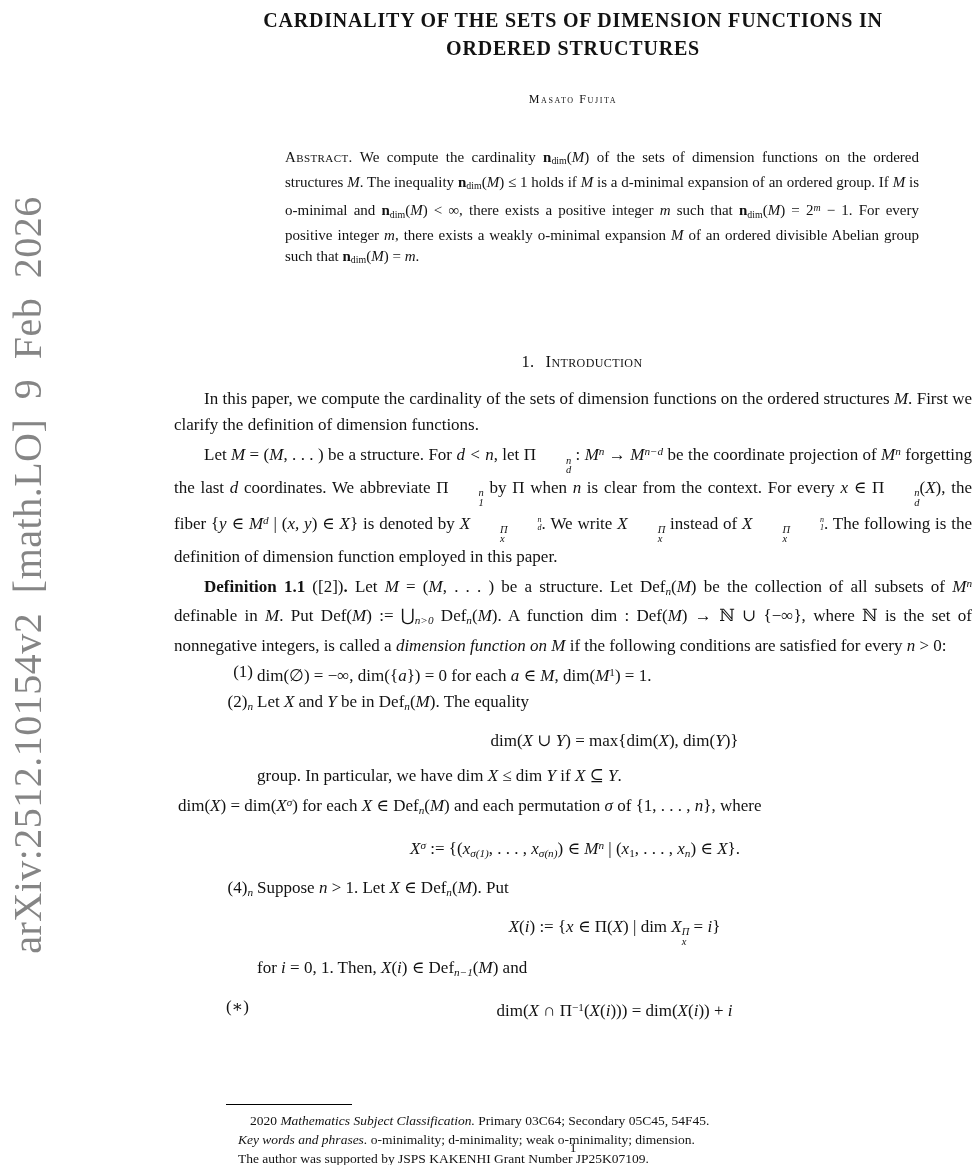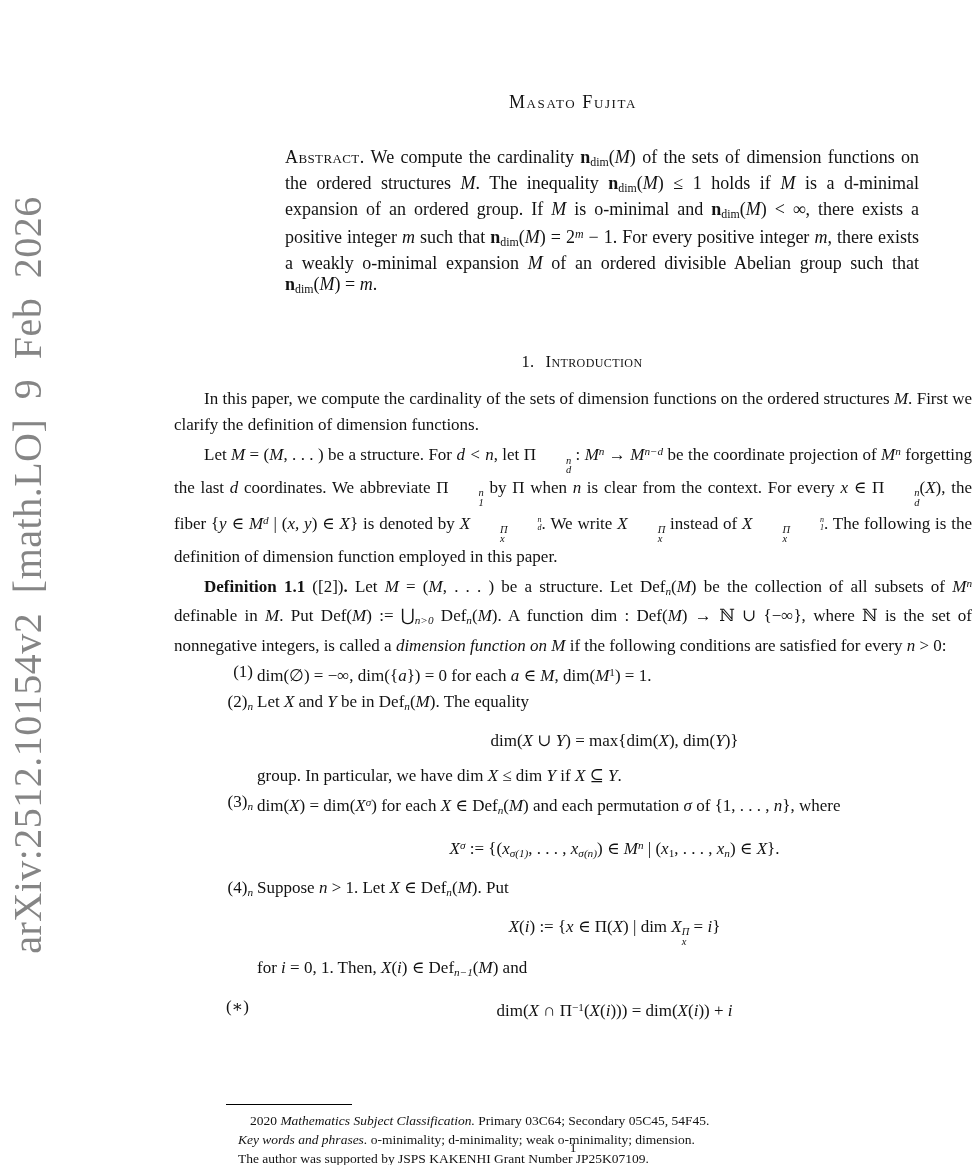--- a/index.html
+++ b/index.html
@@ -8,24 +8,24 @@
 
   .watermark{position:absolute;left:4px;top:1005px;width:860px;height:54px;
              transform:rotate(-90deg);transform-origin:0 0;
              font-size:40px;color:#858585;text-align:center;white-space:nowrap;
              letter-spacing:0.5px;word-spacing:9px;}
 
   .title{position:absolute;left:173px;top:6px;width:800px;text-align:center;
          font-weight:bold;font-size:20px;line-height:28px;letter-spacing:0.8px;}
 
   .author{position:absolute;left:173px;top:92px;width:800px;text-align:center;
-          font-size:18px;font-variant:small-caps;letter-spacing:1.6px;}
+          font-size:12px;font-variant:small-caps;letter-spacing:1.6px;}
 
   .abstract{position:absolute;left:285px;top:147px;width:634px;
-            font-size:18px;line-height:20.8px;text-align:justify;}
+            font-size:15px;line-height:20.8px;text-align:justify;}
 
   .sechead{position:absolute;left:183px;top:352px;width:798px;text-align:center;
            font-size:16.5px;letter-spacing:0.3px;}
 
   .bodytext{position:absolute;left:174px;top:386px;width:798px;
             font-size:17px;line-height:26px;text-align:justify;}
   .bodytext p{margin:0;}
   .indent{text-indent:30px;}
   .defpar{margin-top:12px;}
 
@@ -58,20 +58,24 @@
   .stk span{display:block;}
   .stk.s-hi{font-size:8px;line-height:7.5px;vertical-align:7px;}
 </style>
 </head>
 <body>
 
 <div class="page">
 
   <div class="watermark">arXiv:2512.10154v2 [math.LO] 9 Feb 2026</div>
 
+  <div class="title">
+    <div>CARDINALITY OF THE SETS OF DIMENSION FUNCTIONS IN</div>
+    <div>ORDERED STRUCTURES</div>
+  </div>
 
   <div class="author">Masato Fujita</div>
 
   <div class="abstract"><span class="r-sc">Abstract.</span><span> We compute the cardinality </span><span class="r-frak">n</span><span class="r-sub">dim</span><span>(</span><span class="r-cal">M</span><span>) of the sets of dimension functions on the ordered structures </span><span class="r-cal">M</span><span>. The inequality </span><span class="r-frak">n</span><span class="r-sub">dim</span><span>(</span><span class="r-cal">M</span><span>) ≤ 1 holds if </span><span class="r-cal">M</span><span> is a d-minimal expansion of an ordered group. If </span><span class="r-cal">M</span><span> is o-minimal and </span><span class="r-frak">n</span><span class="r-sub">dim</span><span>(</span><span class="r-cal">M</span><span>) &lt; ∞, there exists a positive integer </span><span class="r-i">m</span><span> such that </span><span class="r-frak">n</span><span class="r-sub">dim</span><span>(</span><span class="r-cal">M</span><span>) = 2</span><span class="r-i r-sup">m</span><span> − 1. For every positive integer </span><span class="r-i">m</span><span>, there exists a weakly o-minimal expansion </span><span class="r-cal">M</span><span> of an ordered divisible Abelian group such that </span><span class="r-frak">n</span><span class="r-sub">dim</span><span>(</span><span class="r-cal">M</span><span>) = </span><span class="r-i">m</span><span>.</span></div>
 
   <div class="sechead"><span>1.</span><span class="r-sc r-gap">Introduction</span></div>
 
   <div class="bodytext">
     <p class="indent"><span>In this paper, we compute the cardinality of the sets of dimension functions on the ordered structures </span><span class="r-cal">M</span><span>. First we clarify the definition of dimension functions.</span></p>
     <p class="indent"><span>Let </span><span class="r-cal">M</span><span> = (</span><span class="r-i">M</span><span>, . . . ) be a structure. For </span><span class="r-i">d &lt; n</span><span>, let Π</span><span class="stk">
@@ -109,21 +113,20 @@
     <div class="litem">
       <span class="llabel"><span>(2)</span><span class="r-i r-sub">n</span></span>
       <div class="lcontent">
         <p><span>Let </span><span class="r-i">X</span><span> and </span><span class="r-i">Y</span><span> be in Def</span><span class="r-i r-sub">n</span><span>(</span><span class="r-cal">M</span><span>). The equality</span></p>
         <div class="eq"><span>dim(</span><span class="r-i">X</span><span> ∪ </span><span class="r-i">Y</span><span>) = max{dim(</span><span class="r-i">X</span><span>), dim(</span><span class="r-i">Y</span><span>)}</span></div>
         <p><span>group. In particular, we have dim </span><span class="r-i">X</span><span> ≤ dim </span><span class="r-i">Y</span><span> if </span><span class="r-i">X</span><span> ⊆ </span><span class="r-i">Y</span><span>.</span></p>
       </div>
     </div>
 
     <div class="litem">
-      <span class="llabel"><span>(3)</span><span class="r-i r-sub">n</span></span>
       <div class="lcontent">
         <p><span>dim(</span><span class="r-i">X</span><span>) = dim(</span><span class="r-i">X</span><span class="r-i r-sup">σ</span><span>) for each </span><span class="r-i">X</span><span> ∈ Def</span><span class="r-i r-sub">n</span><span>(</span><span class="r-cal">M</span><span>) and each permutation </span><span class="r-i">σ</span><span> of {1, . . . , </span><span class="r-i">n</span><span>}, where</span></p>
         <div class="eq"><span class="r-i">X</span><span class="r-i r-sup">σ</span><span> := {(</span><span class="r-i">x</span><span class="r-i r-sub">σ(1)</span><span>, . . . , </span><span class="r-i">x</span><span class="r-i r-sub">σ(n)</span><span>) ∈ </span><span class="r-i">M</span><span class="r-i r-sup">n</span><span> | (</span><span class="r-i">x</span><span class="r-sub">1</span><span>, . . . , </span><span class="r-i">x</span><span class="r-i r-sub">n</span><span>) ∈ </span><span class="r-i">X</span><span>}.</span></div>
       </div>
     </div>
 
     <div class="litem">
       <span class="llabel"><span>(4)</span><span class="r-i r-sub">n</span></span>
       <div class="lcontent">
         <p><span>Suppose </span><span class="r-i">n</span><span> &gt; 1. Let </span><span class="r-i">X</span><span> ∈ Def</span><span class="r-i r-sub">n</span><span>(</span><span class="r-cal">M</span><span>). Put</span></p>

